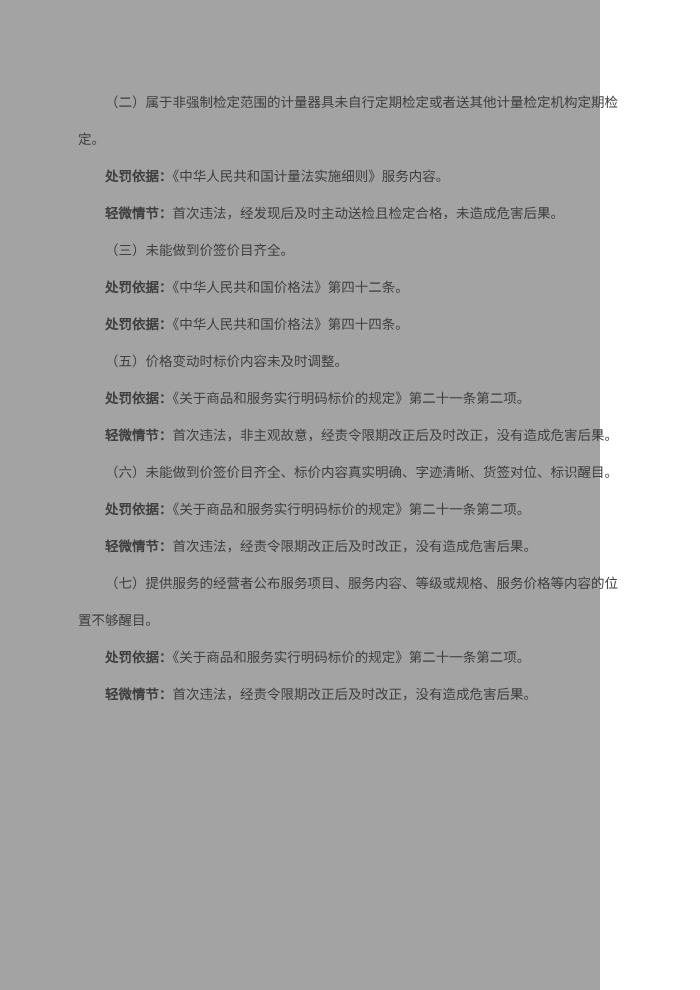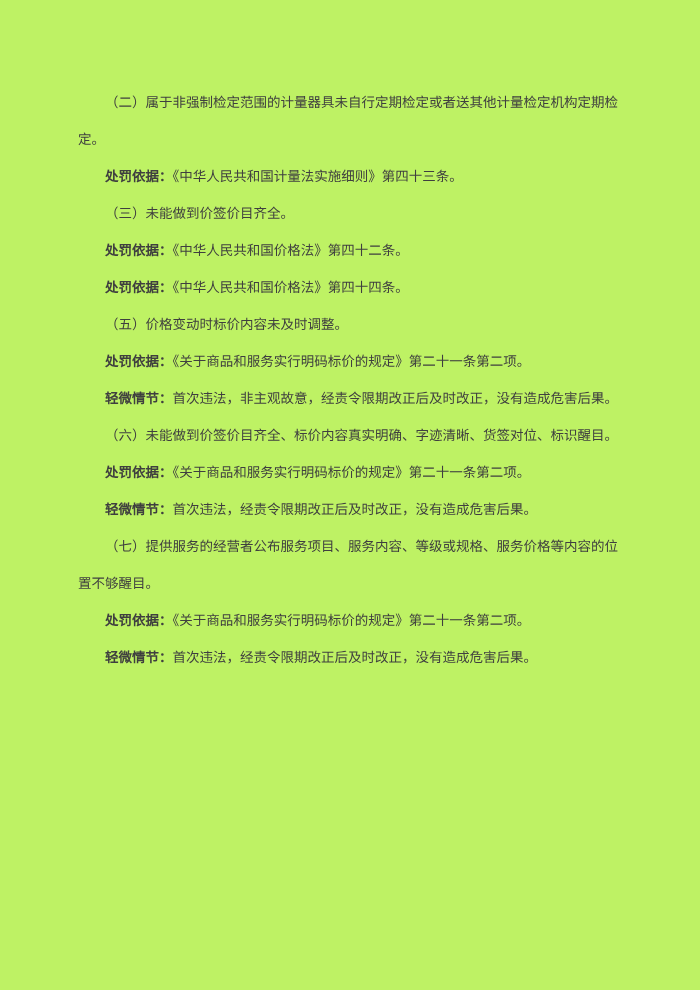--- a/index.html
+++ b/index.html
@@ -7,23 +7,23 @@
     padding: 0;
     background: #ffffff;
   }
   body {
     width: 700px;
     height: 990px;
     overflow: hidden;
     font-family: "Liberation Sans", sans-serif;
   }
   .page {
-    width: 700px;
+    width: 600px;
     height: 990px;
-    background: #bef264;
+    background: #a3a3a3;
     box-sizing: border-box;
     padding: 84px 86px 0 78px;
   }
   .content {
     width: 540px;
   }
   .para {
     margin: 0;
     padding: 0;
     font-size: 13.5px;
@@ -39,22 +39,23 @@
     color: #3f3f3f;
   }
 </style>
 </head>
 <body>
 
 <div class="page">
   <div class="content" id="paragraphs">
   <p class="para"><span class="text">（二）属于非强制检定范围的计量器具未自行定期检定或者送其他计量检定机构定期检定。</span></p>
 
-  <p class="para"><b class="label">处罚依据：</b><span class="text">《中华人民共和国计量法实施细则》第四十三条。</span></p>
+  <p class="para"><b class="label">处罚依据：</b><span class="text">《中华人民共和国计量法实施细则》服务内容。</span></p>
 
+  <p class="para"><b class="label">轻微情节：</b><span class="text">首次违法，经发现后及时主动送检且检定合格，未造成危害后果。</span></p>
 
   <p class="para"><span class="text">（三）未能做到价签价目齐全。</span></p>
 
   <p class="para"><b class="label">处罚依据：</b><span class="text">《中华人民共和国价格法》第四十二条。</span></p>
 
 
 
   <p class="para"><b class="label">处罚依据：</b><span class="text">《中华人民共和国价格法》第四十四条。</span></p>
 
 

